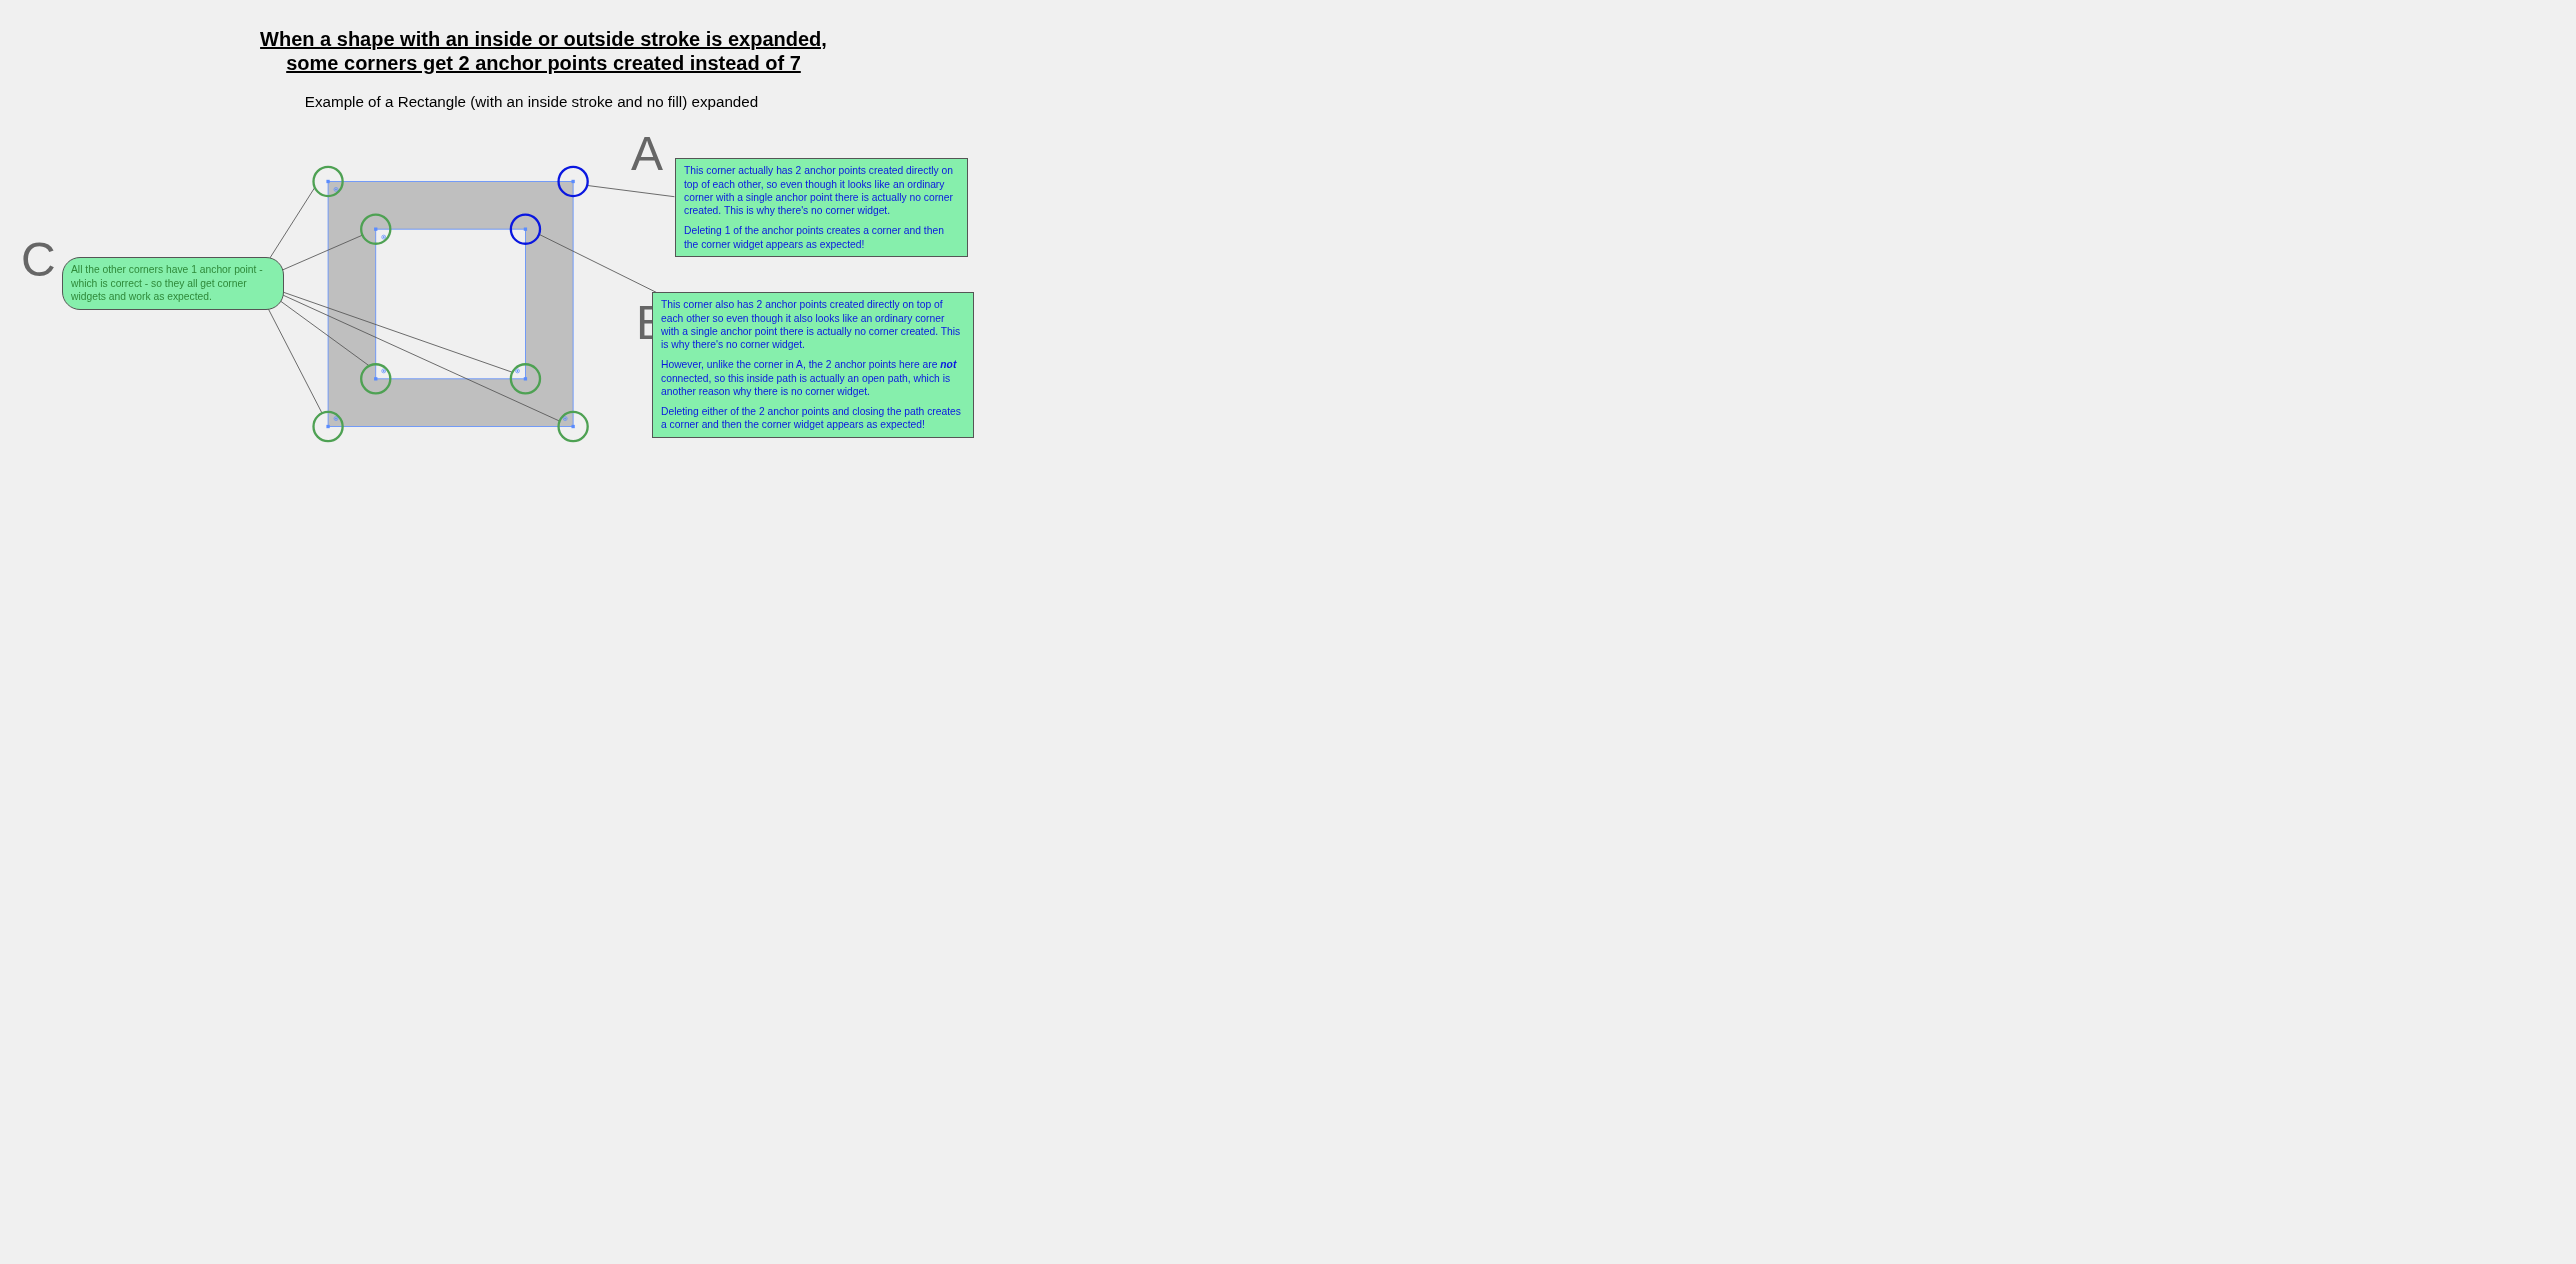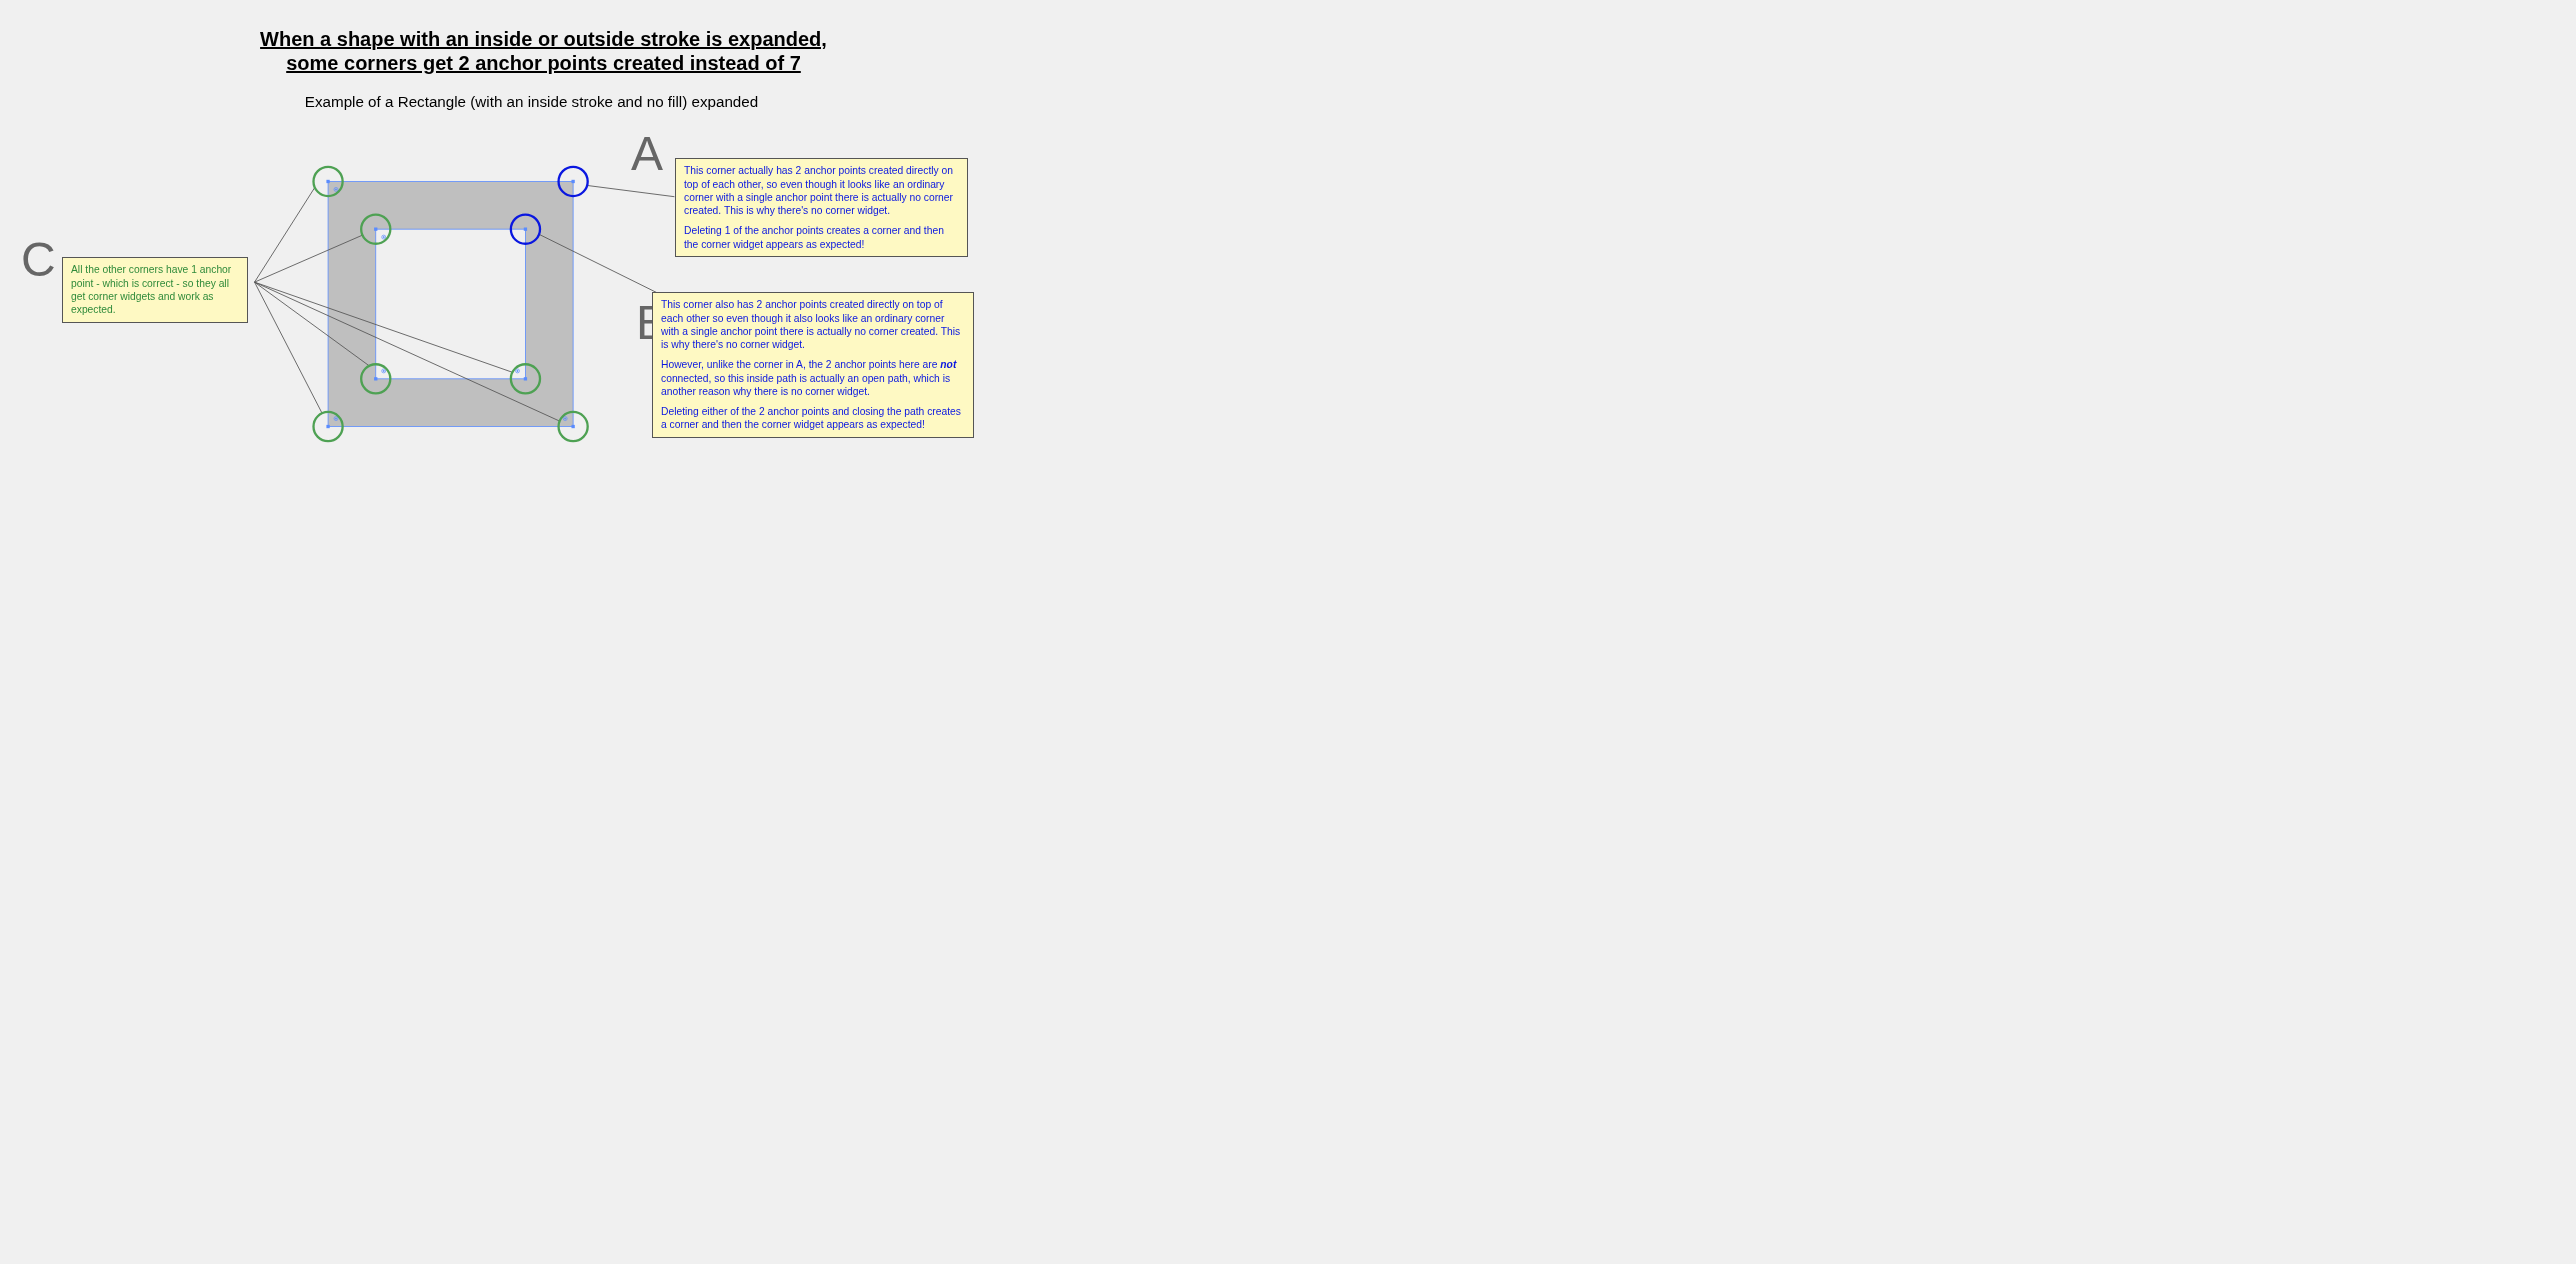--- a/index.html
+++ b/index.html
@@ -41,21 +41,21 @@
   .big-letter {
     position: absolute;
     font-size: 48px;
     font-weight: 400;
     color: #666;
     font-family: "Helvetica Neue", Helvetica, Arial, sans-serif;
   }
   .callout {
     position: absolute;
     border: 0.7px solid #555;
-    background: #fef9c3;
+    background: #86efac;
     padding: 5.3px 8px;
     font-size: 10.3px;
     line-height: 1.3;
     box-sizing: border-box;
   }
   .callout.blue { color: #0a17e0; }
   .callout.green { color: #2f8a3a; }
   .callout p { margin: 0 0 6.6px 0; }
   .callout p:last-child { margin-bottom: 0; }
   .bi { font-weight: 700; font-style: italic; }
@@ -147,18 +147,18 @@
     <p>This corner actually has 2 anchor points created directly on top of each other, so even though it looks like an ordinary corner with a single anchor point there is actually no corner created. This is why there's no corner widget.</p>
     <p>Deleting 1 of the anchor points creates a corner and then the corner widget appears as expected!</p>
   </div>
 
   <div class="callout blue" style="left:652px; top:292px; width:322px;">
     <p>This corner also has 2 anchor points created directly on top of each other so even though it also looks like an ordinary corner with a single anchor point there is actually no corner created. This is why there's no corner widget.</p>
     <p><span>However, unlike the corner in A, the 2 anchor points here are </span><span class="bi">not</span><span> connected, so this inside path is actually an open path, which is another reason why there is no corner widget.</span></p>
     <p>Deleting either of the 2 anchor points and closing the path creates a corner and then the corner widget appears as expected!</p>
   </div>
 
-  <div class="callout green" style="left:62px; top:257px; width:186px;">
+  <div class="callout green" style="left:62px; top:257px; width:222px;border-radius:18px;">
     <p>All the other corners have 1 anchor point - which is correct - so they all get corner widgets and work as expected.</p>
   </div>
 
 </div>
 
 
 </body></html>

